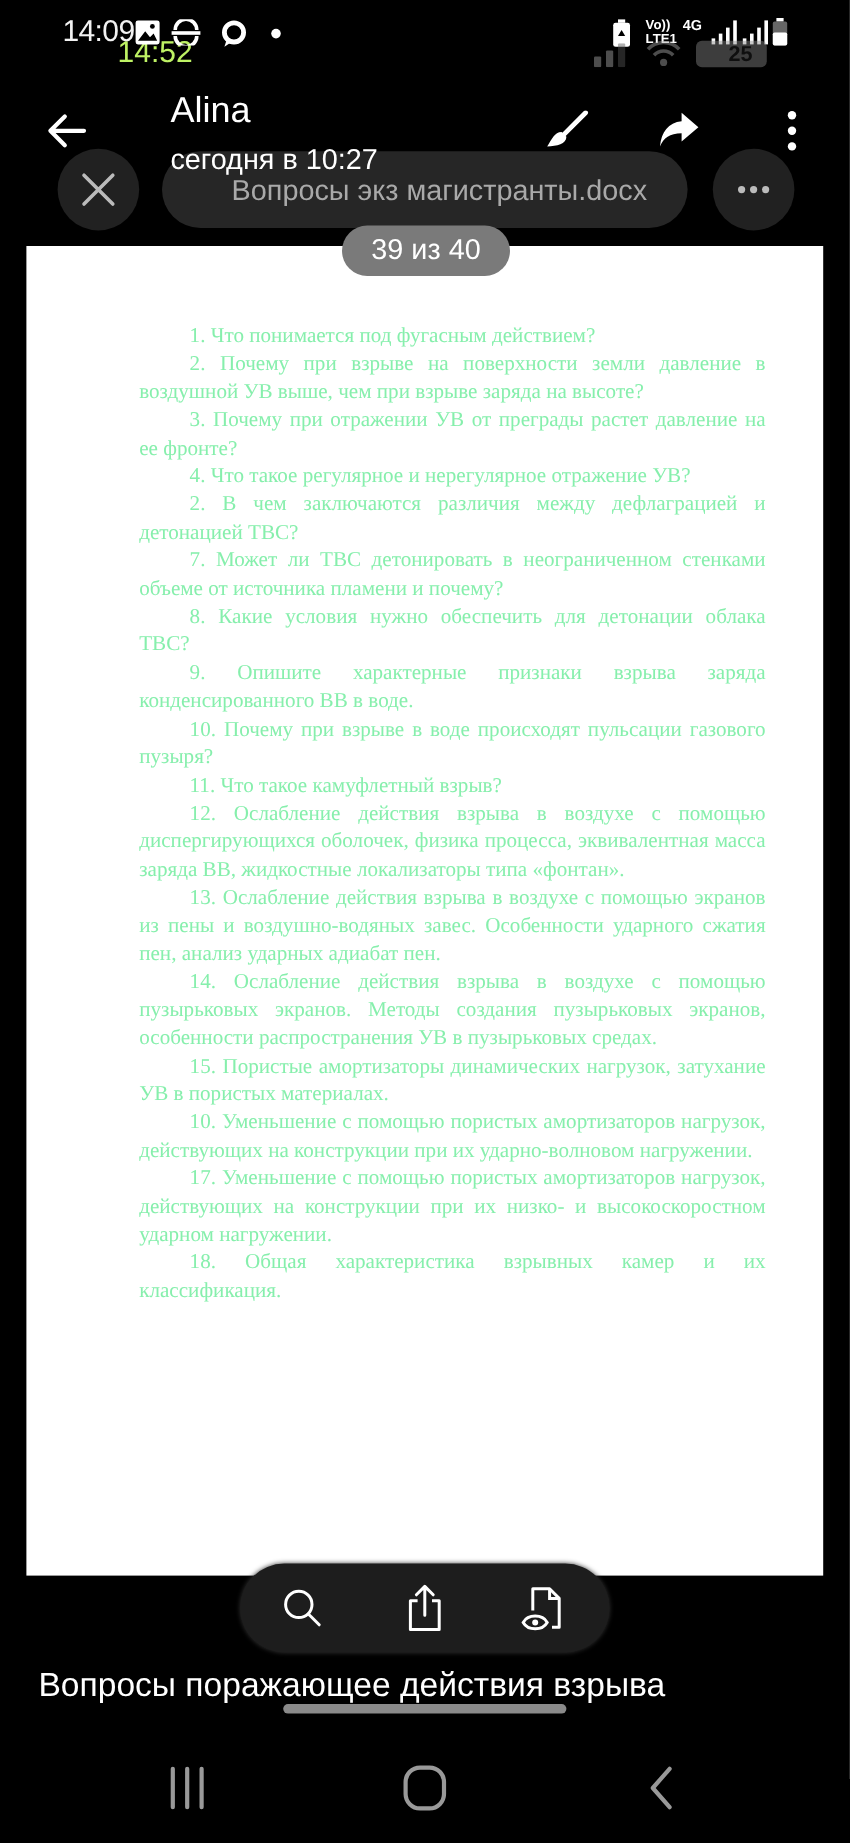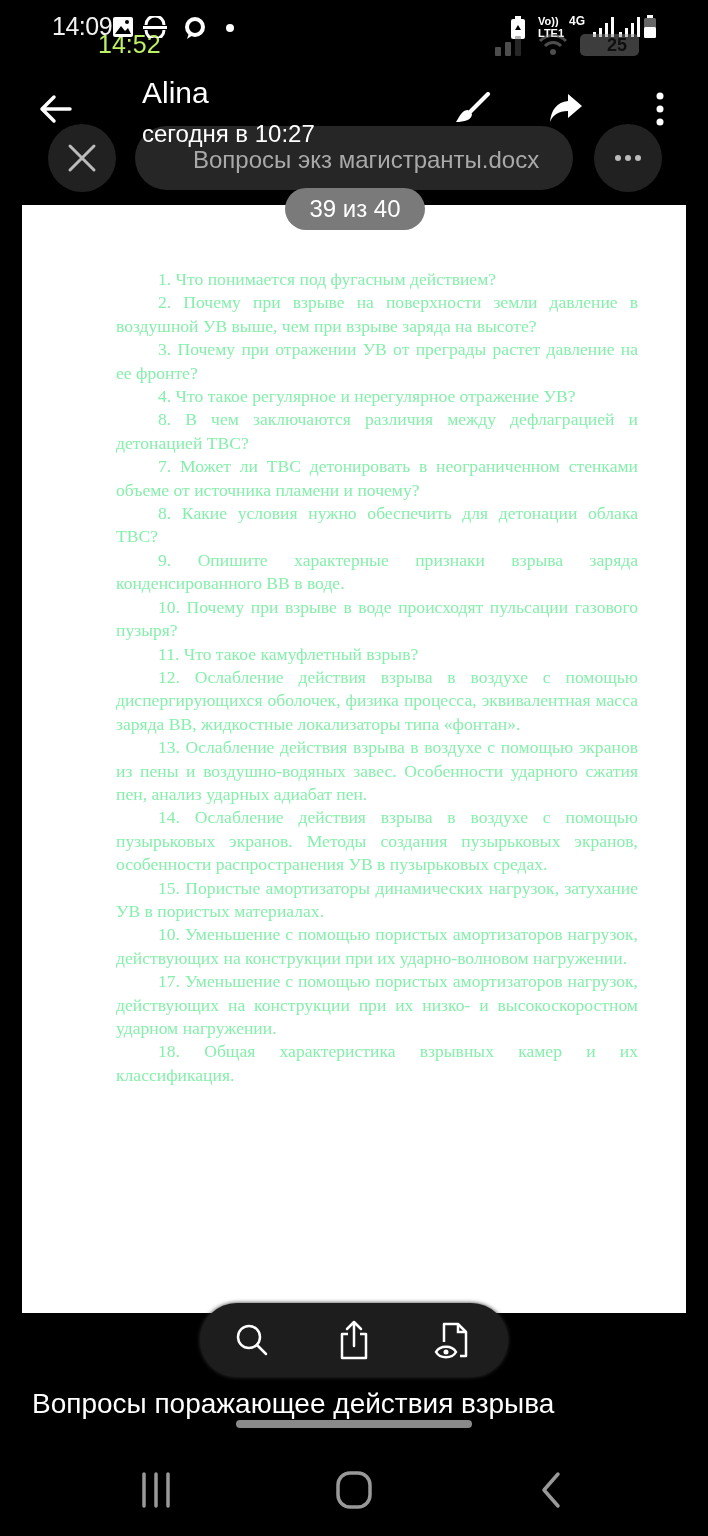--- a/index.html
+++ b/index.html
@@ -125,21 +125,21 @@
 </div>
 
 <div class="abs page-doc"></div>
 <div class="abs page-counter">39 из 40</div>
 
 <div class="abs doc-text">
   <p>1. Что понимается под фугасным действием?</p>
   <p>2. Почему при взрыве на поверхности земли давление в воздушной УВ выше, чем при взрыве заряда на высоте?</p>
   <p>3. Почему при отражении УВ от преграды растет давление на ее фронте?</p>
   <p>4. Что такое регулярное и нерегулярное отражение УВ?</p>
-  <p>8. В чем заключаются различия между дефлаграцией и детонацией ТВС?</p>
+  <p>2. В чем заключаются различия между дефлаграцией и детонацией ТВС?</p>
   <p>7. Может ли ТВС детонировать в неограниченном стенками объеме от источника пламени и почему?</p>
   <p>8. Какие условия нужно обеспечить для детонации облака ТВС?</p>
   <p>9. Опишите характерные признаки взрыва заряда конденсированного ВВ в воде.</p>
   <p>10. Почему при взрыве в воде происходят пульсации газового пузыря?</p>
   <p>11. Что такое камуфлетный взрыв?</p>
   <p>12. Ослабление действия взрыва в воздухе с помощью диспергирующихся оболочек, физика процесса, эквивалентная масса заряда ВВ, жидкостные локализаторы типа «фонтан».</p>
   <p>13. Ослабление действия взрыва в воздухе с помощью экранов из пены и воздушно-водяных завес. Особенности ударного сжатия пен, анализ ударных адиабат пен.</p>
   <p>14. Ослабление действия взрыва в воздухе с помощью пузырьковых экранов. Методы создания пузырьковых экранов, особенности распространения УВ в пузырьковых средах.</p>
   <p>15. Пористые амортизаторы динамических нагрузок, затухание УВ в пористых материалах.</p>
   <p>10. Уменьшение с помощью пористых амортизаторов нагрузок, действующих на конструкции при их ударно-волновом нагружении.</p>

